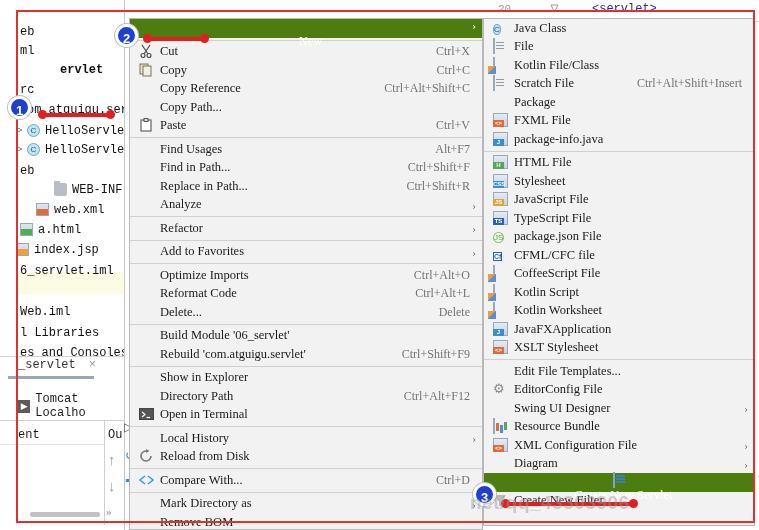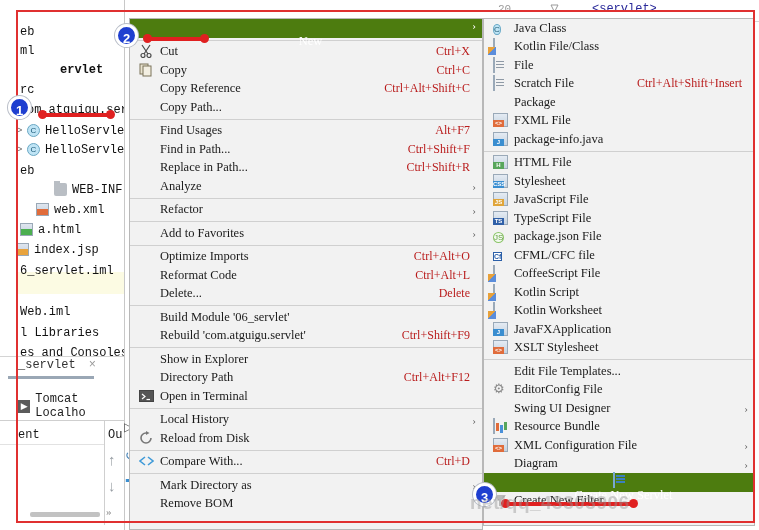--- a/index.html
+++ b/index.html
@@ -90,21 +90,21 @@
     background:#f2f2f2; border:1px solid #b8b8b8; z-index:21;
     font-family:"Liberation Serif", serif;
   }
   .mi {
     position:relative; height:18.5px; display:flex; align-items:center;
     padding-left:9px; font-size:12.5px; color:#1a1a1a; white-space:nowrap;
   }
   .mi.sel { background:#4d7c0f; color:#ffffff;flex-direction:column; }
   .mi .micon { width:16px; height:15px; margin-right:5px; flex:0 0 auto; position:relative; }
   .mi .mlabel { flex:0 0 auto; }
-  .mi .shortcut { position:absolute; right:12px; color:#b91c1c; font-size:12px; }
+  .mi .shortcut { position:absolute; right:12px; color:#737373; font-size:12px; }
   .mi .sub-arrow { position:absolute; right:6px; color:#6e6e6e; font-size:11px; }
   .mi.sel .sub-arrow { color:#fff; }
   .msep { height:1px; background:#d0d0d0; margin:2px 0; }
 
   
   .fi { width:15px; height:14px; position:relative; display:inline-block;
         background:linear-gradient(#e4ebf3,#c6d3e0); border:1px solid #9aa9b8; }
   .fi .tag { position:absolute; left:-1px; bottom:-1px; width:11px; height:7px;
              font-size:6px; line-height:7px; color:#fff; text-align:center;
              font-family:"Liberation Sans", sans-serif; font-weight:bold; }
@@ -283,20 +283,28 @@
       </div>
       <div class="mi">
         <span class="micon"></span>
         <span class="mlabel">Copy Reference</span>
         <span class="shortcut">Ctrl+Alt+Shift+C</span>
       </div>
       <div class="mi">
         <span class="micon"></span>
         <span class="mlabel">Copy Path...</span>
       </div>
+      <div class="mi">
+        <span class="micon"><svg width="15" height="14" viewBox="0 0 15 14">
+            <rect x="2" y="2" width="10" height="11" fill="#fff" stroke="#555" stroke-width="1.1"></rect>
+            <rect x="5" y="0.5" width="4" height="3" fill="#ddd" stroke="#555" stroke-width="1"></rect>
+          </svg></span>
+        <span class="mlabel">Paste</span>
+        <span class="shortcut">Ctrl+V</span>
+      </div>
       <div class="msep"></div>
       <div class="mi">
         <span class="micon"></span>
         <span class="mlabel">Find Usages</span>
         <span class="shortcut">Alt+F7</span>
       </div>
       <div class="mi">
         <span class="micon"></span>
         <span class="mlabel">Find in Path...</span>
         <span class="shortcut">Ctrl+Shift+F</span>
@@ -400,26 +408,26 @@
         <span class="mlabel">Remove BOM</span>
       </div>
     </div>
 
   <div class="menu2" id="menu2">
       <div class="mi">
         <span class="micon"><span class="fi-circle">C</span></span>
         <span class="mlabel">Java Class</span>
       </div>
       <div class="mi">
+        <span class="micon"><span class="fi-plain"></span></span>
+        <span class="mlabel">File</span>
+      </div>
+      <div class="mi">
         <span class="micon"><span class="fi-kotlin"></span></span>
         <span class="mlabel">Kotlin File/Class</span>
-      </div>
-      <div class="mi">
-        <span class="micon"><span class="fi-plain"></span></span>
-        <span class="mlabel">File</span>
       </div>
       <div class="mi">
         <span class="micon"><span class="fi-plain"></span></span>
         <span class="mlabel">Scratch File</span>
         <span class="shortcut">Ctrl+Alt+Shift+Insert</span>
       </div>
       <div class="mi">
         <span class="micon"><span class="fi-folder"></span></span>
         <span class="mlabel">Package</span>
       </div>

